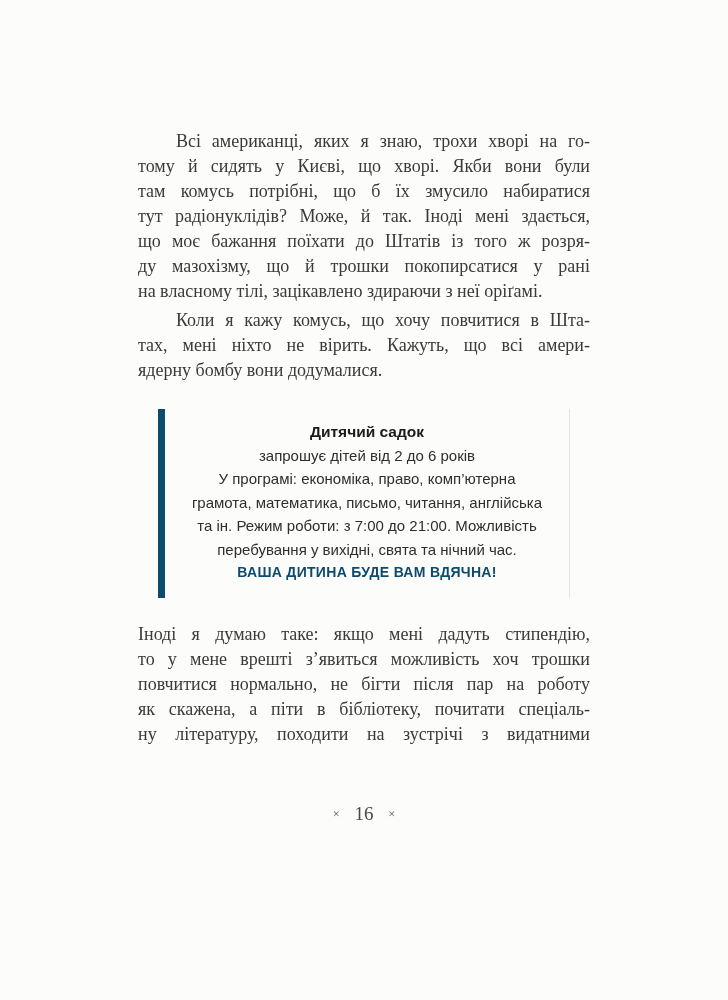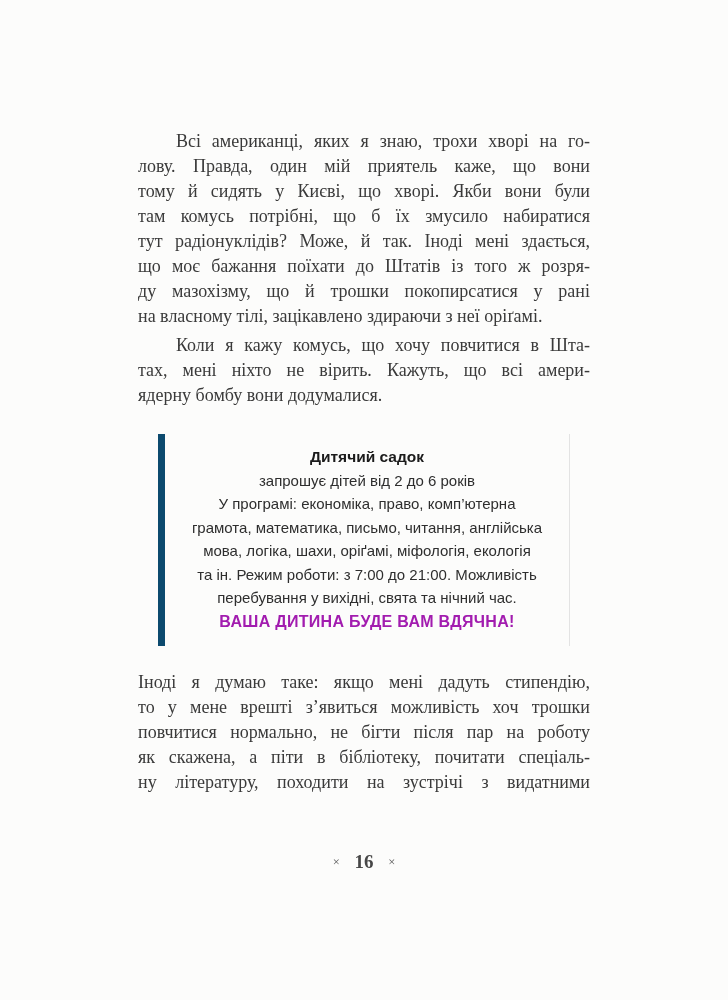--- a/index.html
+++ b/index.html
@@ -33,65 +33,63 @@
     border-left: 7px solid #0c4a6e;
     border-right: 1px solid #e3e3e3;
     text-align: center;
     font-family: "Liberation Sans", "DejaVu Sans", sans-serif;
     font-size: 15px;
     line-height: 23.5px;
     color: #2e2e2e;
   }
   .ad-title  { font-weight: 700; font-size: 15.5px; color: #1b1b1b; }
   .ad-name   { font-weight: 700; font-size: 17px; letter-spacing: 2.5px; color: #1b1b1b; }
-  .ad-footer { font-weight: 700; font-size: 16px; letter-spacing: 0.3px; color: #a21caf; }
+  .ad-footer { font-weight: 700; font-size: 14px; letter-spacing: 0.3px; color: #0c4a6e; }
 
   .pagenum {
     margin-top: 56px;
     text-align: center;
     font-size: 19px;
     color: #474747;
   }
   .pagenum .marker {
     font-size: 12.5px;
     color: #555555;
     position: relative;
     top: -2px;
   }
-  .pagenum .num { margin: 2px 10px; font-weight: bold; }
+  .pagenum .num { margin: 2px 10px; }
 </style>
 </head>
 <body>
 
 <div class="page">
   <div class="content">
 
     <div class="para">
       <div class="line line--indent">Всі американці, яких я знаю, трохи хворі на го-</div>
-      <div class="line">лову. Правда, один мій приятель каже, що вони</div>
       <div class="line">тому й сидять у Києві, що хворі. Якби вони були</div>
       <div class="line">там комусь потрібні, що б їх змусило набиратися</div>
       <div class="line">тут радіонуклідів? Може, й так. Іноді мені здається,</div>
       <div class="line">що моє бажання поїхати до Штатів із того ж розря-</div>
       <div class="line">ду мазохізму, що й трошки покопирсатися у рані</div>
       <div class="line line--end">на власному тілі, зацікавлено здираючи з неї оріґамі.</div>
     </div>
 
     <div class="para">
       <div class="line line--indent">Коли я кажу комусь, що хочу повчитися в Шта-</div>
       <div class="line">тах, мені ніхто не вірить. Кажуть, що всі амери-</div>
       <div class="line line--end">ядерну бомбу вони додумалися.</div>
     </div>
 
     <div class="ad">
       <div class="ad-title">Дитячий садок</div>
       <div class="ad-line">запрошує дітей від 2 до 6 років</div>
       <div class="ad-line">У програмі: економіка, право, комп’ютерна</div>
       <div class="ad-line">грамота, математика, письмо, читання, англійська</div>
-      <div class="ad-line">мова, логіка, шахи, оріґамі, міфологія, екологія</div>
       <div class="ad-line">та ін. Режим роботи: з 7:00 до 21:00. Можливість</div>
       <div class="ad-line">перебування у вихідні, свята та нічний час.</div>
       <div class="ad-footer">ВАША ДИТИНА БУДЕ ВАМ ВДЯЧНА!</div>
     </div>
 
     <div class="para">
       <div class="line">Іноді я думаю таке: якщо мені дадуть стипендію,</div>
       <div class="line">то у мене врешті з’явиться можливість хоч трошки</div>
       <div class="line">повчитися нормально, не бігти після пар на роботу</div>
       <div class="line">як скажена, а піти в бібліотеку, почитати спеціаль-</div>

